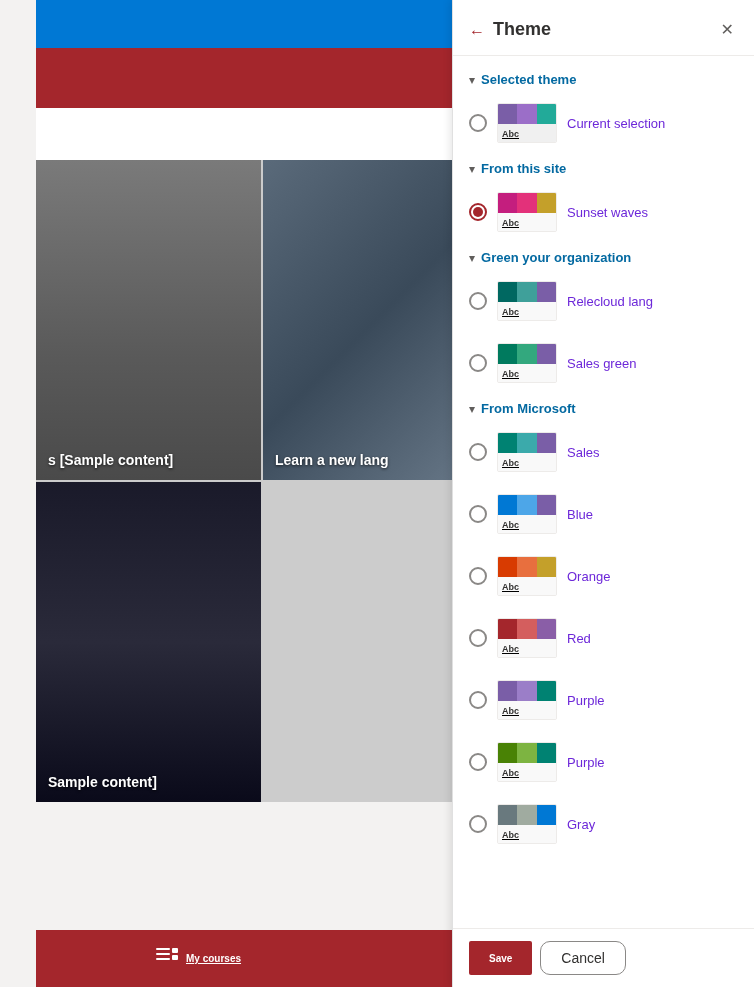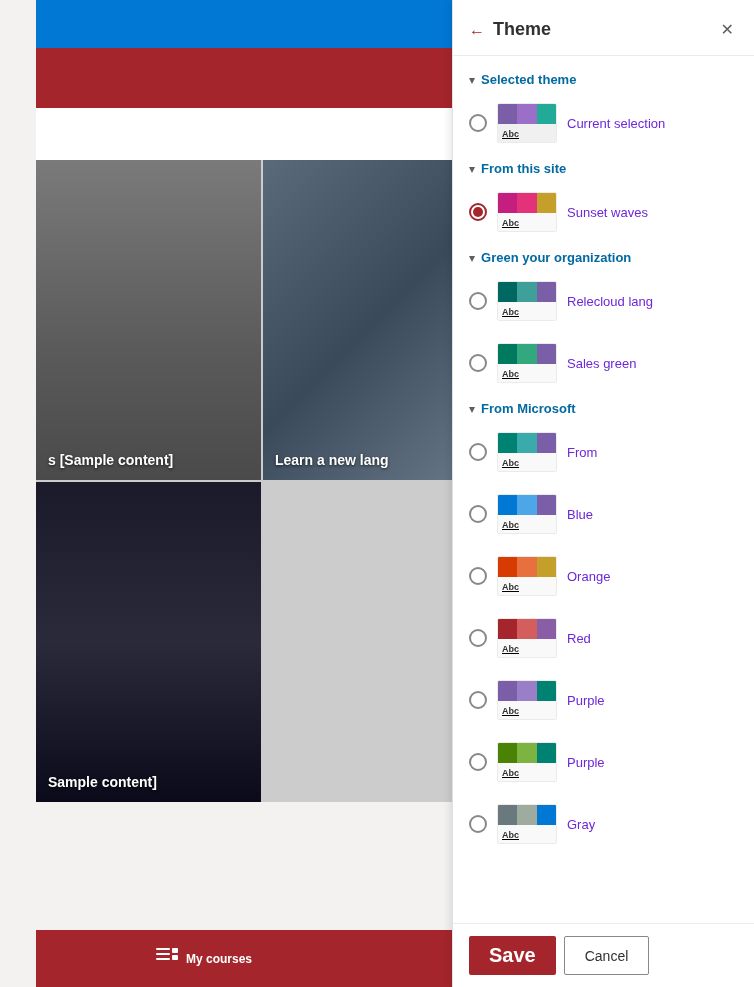--- a/index.html
+++ b/index.html
@@ -89,22 +89,23 @@
     }
 
     .my-courses-icon {
       color: #fff;
       font-size: 20px;
       margin-right: 8px;
     }
 
     .my-courses-label {
       color: #fff;
-      font-size: 12px;
+      font-size: 10px;
       font-weight: 600;
+      text-decoration: underline;
     }
 
     
     .right-panel {
       position: absolute;
       top: 0;
       right: 0;
       width: 302px;
       height: 987px;
       background: #fff;
@@ -249,33 +250,33 @@
       display: flex;
       gap: 8px;
       flex-shrink: 0;
     }
 
     .btn-save {
       background: #a4262c;
       color: #fff;
       border: none;
       padding: 8px 20px;
-      font-size: 20px;
+      font-size: 10px;
       font-weight: 600;
       border-radius: 2px;
       cursor: pointer;
     }
 
     .btn-cancel {
       background: #fff;
       color: #323130;
       border: 1px solid #8a8886;
       padding: 8px 20px;
       font-size: 14px;
-      border-radius: 2px;
+      border-radius: 10px;
       cursor: pointer;
     }
 
     
     .seg { height: 100%; }
 
     
     .swatch-current .swatch-top { background: #fff; }
     .swatch-current .s1 { background: #7a5ea7; flex: 1; }
     .swatch-current .s2 { background: #9b6ec8; flex: 1; }
@@ -494,21 +495,21 @@
       <div class="theme-swatch swatch-teal">
         <div class="swatch-top">
           <div class="seg s1"></div>
           <div class="seg s2"></div>
           <div class="seg s3"></div>
         </div>
         <div class="swatch-bottom">
             <span class="swatch-abc">Abc</span>
           </div>
       </div>
-      <span class="theme-name">From</span>
+      <span class="theme-name">Sales</span>
     </div>
     <div class="theme-option">
       <div class="radio-btn"></div>
       <div class="theme-swatch swatch-blue">
         <div class="swatch-top">
           <div class="seg s1"></div>
           <div class="seg s2"></div>
           <div class="seg s3"></div>
         </div>
         <div class="swatch-bottom">

